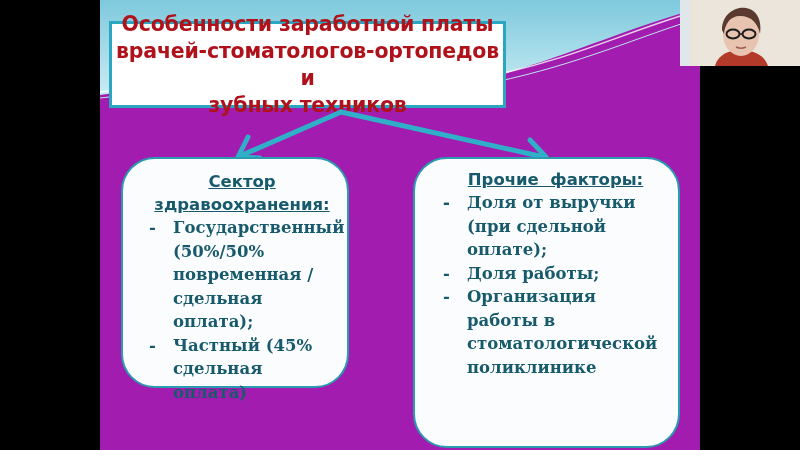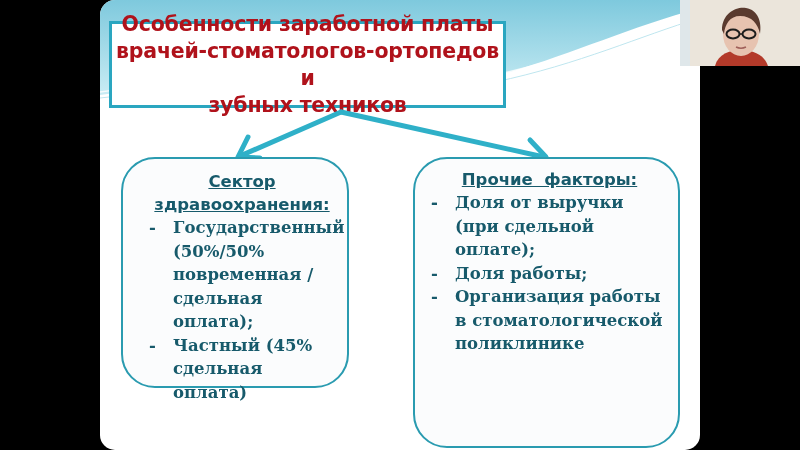--- a/index.html
+++ b/index.html
@@ -1,32 +1,32 @@
 <!DOCTYPE html>
 <html><head>
 <meta charset="utf-8">
 <style>
   html, body { margin:0; padding:0; }
   body { width:800px; height:450px; position:relative; overflow:hidden; background:#000; font-family:"DejaVu Serif", serif; }
   .black-left { position:absolute; left:0; top:0; width:100px; height:450px; background:#000; }
   .black-right { position:absolute; left:700px; top:66px; width:100px; height:384px; background:#000; }
-  .slide { position:absolute; left:100px; top:0; width:600px; height:450px; background:#ffffff; overflow:hidden;border-radius:15px; }
+  .slide { position:absolute; left:100px; top:0; width:600px; height:450px; background:#a21caf; overflow:hidden; }
   .wave { position:absolute; left:0; top:0; width:600px; height:120px; }
   .title-box { position:absolute; left:9px; top:21px; width:397px; height:87px; background:#fff; border:3px solid #2aa6c0; box-sizing:border-box; display:flex; align-items:center; justify-content:center; text-align:center; }
   .title-text { font-family:"DejaVu Sans", sans-serif; font-weight:bold; color:#b0121b; font-size:20.5px; line-height:27px; letter-spacing:-0.2px; white-space:pre-line; }
   .arrows { position:absolute; left:0; top:0; width:600px; height:450px; pointer-events:none; }
   .box { position:absolute; border:2px solid #2a9bb0; border-radius:34px; box-sizing:border-box; background:#fbfcfd; }
   .box-left { left:21px; top:157px; width:228px; height:231px; }
   .box-right { left:313px; top:157px; width:267px; height:291px; }
   .box-head { font-family:"DejaVu Sans", sans-serif; font-weight:bold; color:#175a6b; font-size:16.5px; line-height:23px; text-decoration:underline; text-align:center; }
   .list { list-style:none; margin:0; padding:0; }
   .list li { position:relative; padding-left:26px; font-weight:bold; color:#175a6b; font-size:16.5px; line-height:23.5px; }
   .list li .dash { position:absolute; left:2px; top:0; }
   .box-left .inner { padding:11px 10px 0 12px;margin-left:12px; }
-  .box-right .inner { padding:9px 8px 0 14px; }
+  .box-right .inner { padding:9px 8px 0 26px; }
   .webcam { position:absolute; left:680px; top:0; width:120px; height:66px; background:#ece6dc; overflow:hidden; }
 </style>
 </head>
 <body>
 
 <div class="black-left"></div>
 <div class="black-right"></div>
 
 <div class="slide">
   <svg class="wave" viewBox="0 0 600 120" preserveAspectRatio="none">

